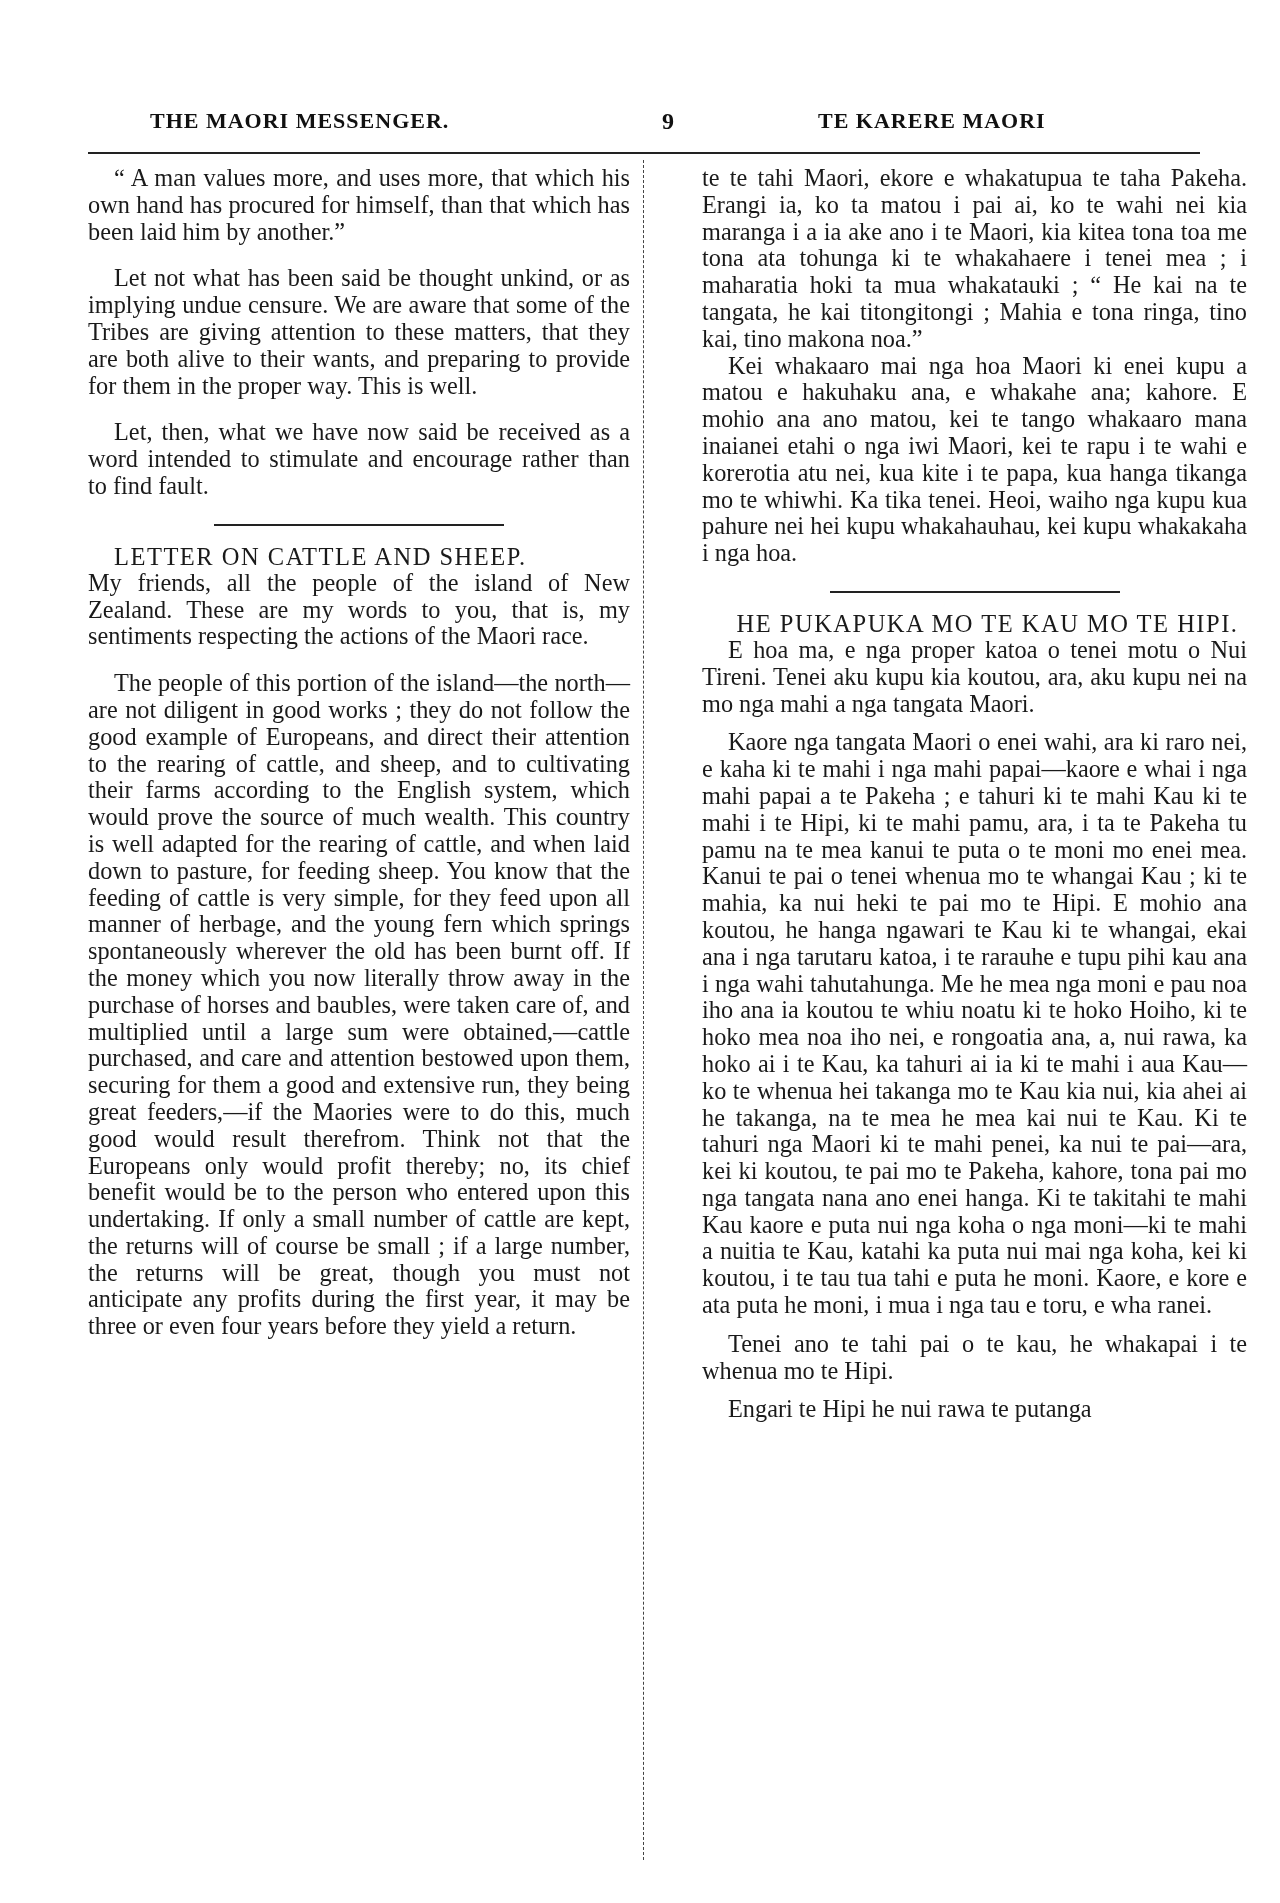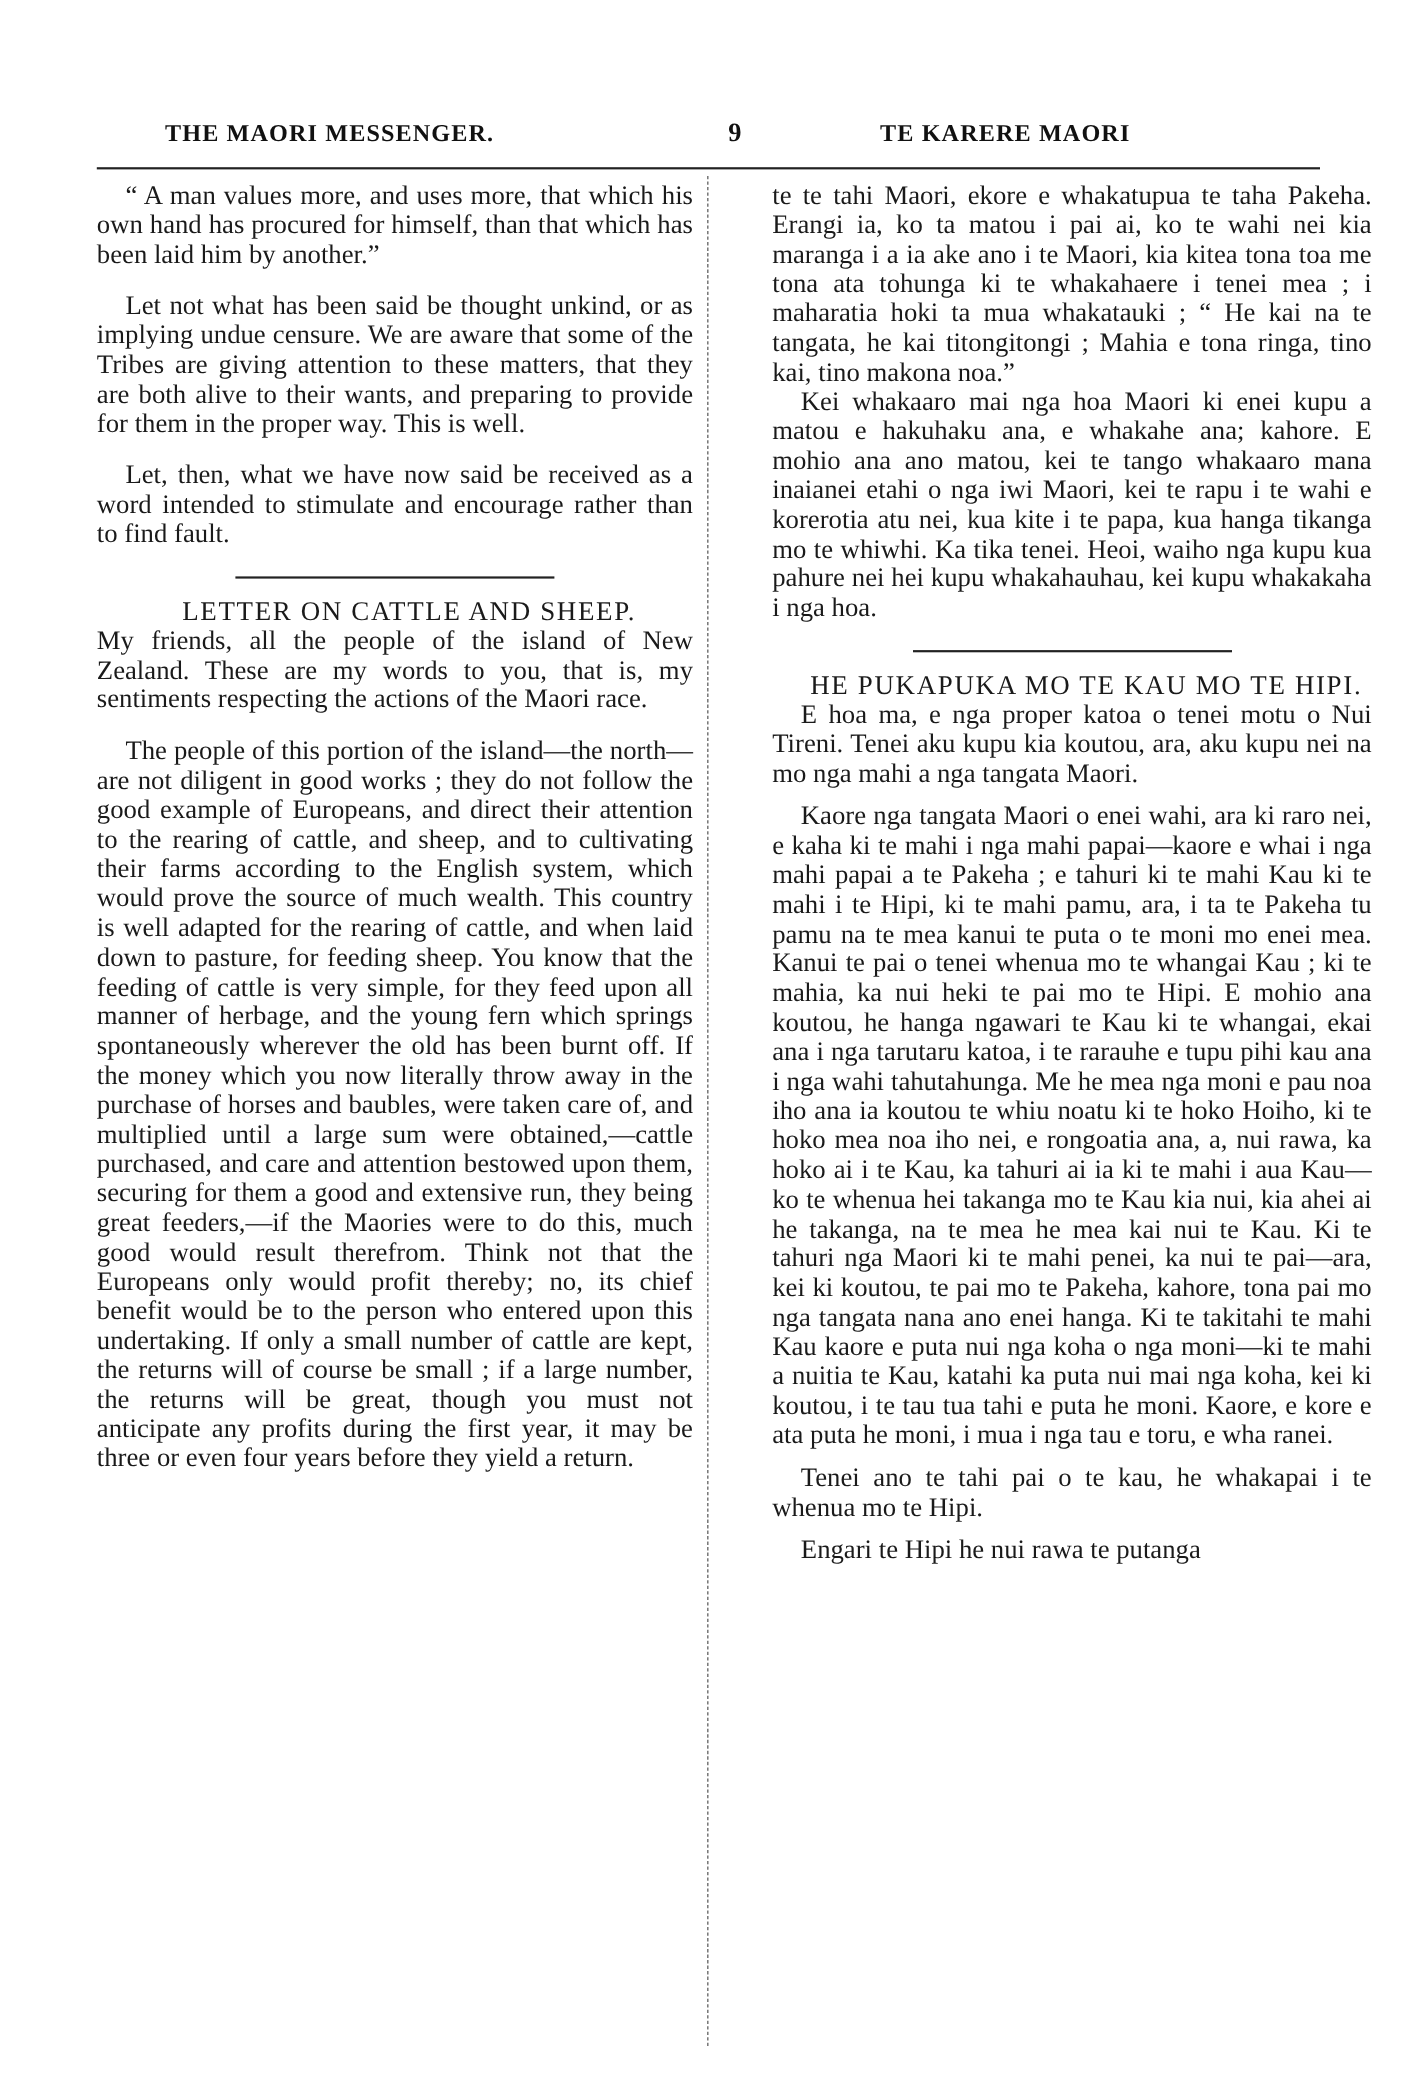--- a/index.html
+++ b/index.html
@@ -9,21 +9,21 @@
       color: #1a1a1a;
     }
     .header {
       position: absolute; left: 0; top: 100px; width: 1040px; height: 40px;
       font-family: "Liberation Serif", serif; font-weight: bold;
       font-size: 22px; letter-spacing: 1px; color: #111;
     }
     .header span { position: absolute; top: 8px; white-space: nowrap; }
     .h-left { left: 150px; }
     .h-num { left: 662px; font-size: 24px; }
-    .h-right { left: 800px; }
+    .h-right { left: 818px; }
     .header-rule {
       position: absolute; left: 88px; top: 152px; width: 1112px; height: 0;
       border-top: 2px solid #222;
     }
     .col-divider {
       position: absolute; left: 643px; top: 160px; width: 0; height: 1700px;
       border-left: 1px dashed #444;
     }
     .col {
       position: absolute; top: 165px;
@@ -33,21 +33,21 @@
     .col-left { left: 88px; width: 542px; }
     .col-right { left: 655px; width: 545px; margin-left: 47px; }
     .col p { margin: 0; text-indent: 26px; }
     .col p.noindent { text-indent: 0; }
     .gap { height: 20px; }
     .gap-sm { height: 12px; }
     .rule {
       width: 290px; height: 0; border-top: 2px solid #222; margin: 24px auto 18px auto;
     }
     .section-title {
-      text-align: center; text-indent: 0; font-size: 24.5px; letter-spacing: 1.5px;
+      text-indent: 0; font-size: 24.5px; letter-spacing: 1.5px;
       line-height: 26px; margin: 0 0 22px 0;
     }
     .section-title.right { text-align: center; }
   </style>
 </head>
 <body>
 
 <div class="header">
   <span class="h-left">THE MAORI MESSENGER.</span>
   <span class="h-num">9</span>

